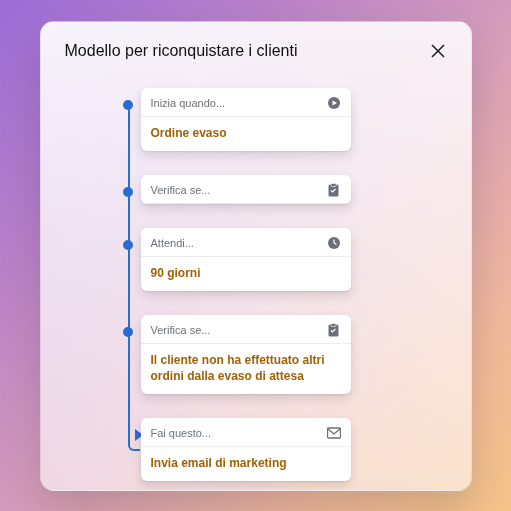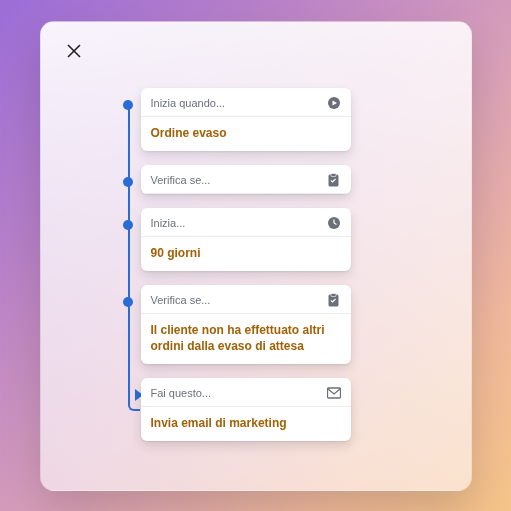--- a/index.html
+++ b/index.html
@@ -44,21 +44,21 @@
     position: absolute;
     left: -13px; bottom: 30px;
     width: 12px; height: 12px;
     border-left: 2px solid #2a6cd6;
     border-bottom: 2px solid #2a6cd6;
     border-bottom-left-radius: 6px;
     background: transparent;
   }
   .step {
     position: relative;
-    margin-bottom: 14px;
+    margin-bottom: 24px;
   }
   .node-dot {
     position: absolute;
     left: -18px; top: 12px;
     width: 10px; height: 10px;
     background: #2a6cd6;
     border-radius: 50%;
   }
   .node-arrow {
     position: absolute;
@@ -91,20 +91,21 @@
     padding: 8px 10px 10px 10px;
     font-size: 12px; font-weight: 700; color: #a16207;
     line-height: 1.35;
   }
 </style>
 </head>
 <body>
 
 <div class="modal">
   <div class="header">
+    <div class="title">Modello per riconquistare i clienti</div>
     <div class="close-btn">
       <svg width="14" height="14" viewBox="0 0 14 14">
         <line x1="1" y1="1" x2="13" y2="13" stroke="#222" stroke-width="1.6"></line>
         <line x1="13" y1="1" x2="1" y2="13" stroke="#222" stroke-width="1.6"></line>
       </svg>
     </div>
   </div>
 
   <div class="flow">
     <div class="rail"></div>
@@ -138,21 +139,21 @@
               </svg>
           </span>
         </div>
       </div>
     </div>
 
     <div class="step">
       <div class="node-dot"></div>
       <div class="card">
         <div class="card-top">
-          <span class="card-type">Inizia...</span>
+          <span class="card-type">Attendi...</span>
           <span class="card-icon">
             <svg width="14" height="14" viewBox="0 0 14 14">
                 <circle cx="7" cy="7" r="6" fill="#6b7078"></circle>
                 <line x1="7" y1="7" x2="7" y2="3.5" stroke="#fff" stroke-width="1.2"></line>
                 <line x1="7" y1="7" x2="9.5" y2="8.5" stroke="#fff" stroke-width="1.2"></line>
               </svg>
           </span>
         </div>
         <div class="card-body">90 giorni</div>
       </div>

